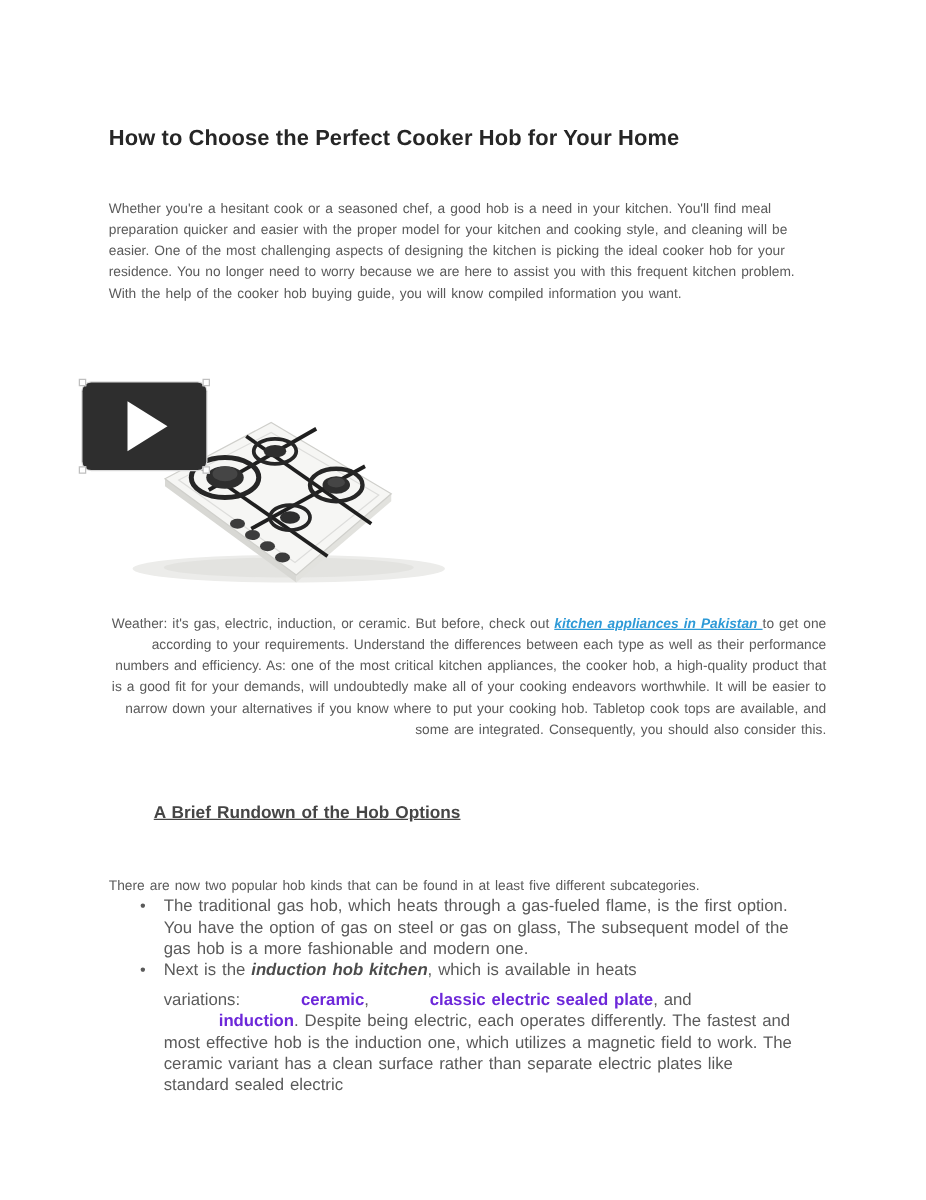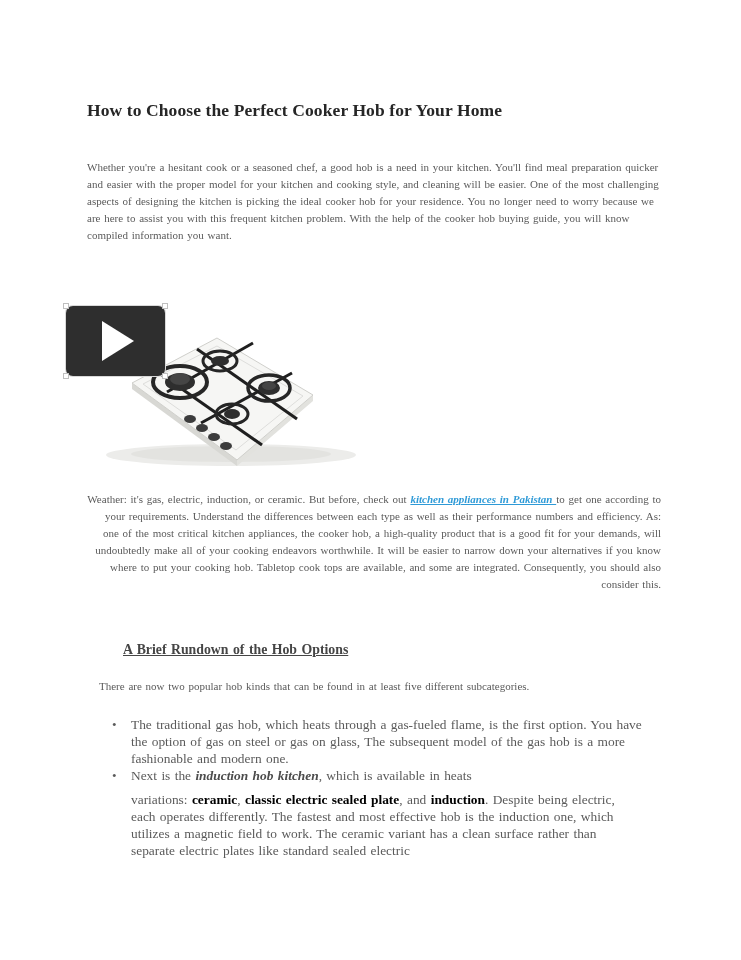--- a/index.html
+++ b/index.html
@@ -1,42 +1,42 @@
 <!DOCTYPE html>
 <html><head>
 <meta charset="utf-8">
 <style>
   html,body{margin:0;padding:0;background:#ffffff;}
   .page{
     position:relative;
     width:741px;height:960px;
     background:#ffffff;
-    font-family:Liberation Serif, serif;
+    font-family:Liberation Sans, sans-serif;
     overflow:hidden;
   }
   .article-title{
     position:absolute;left:87px;top:88px;width:600px;
     font-size:17.5px;font-weight:700;color:#262626;
     letter-spacing:.1px;
   }
   .body-text{
     position:absolute;left:87px;width:574px;
     font-size:11px;line-height:17px;color:#5a5a5a;
     word-spacing:1px;
   }
   .para-1{top:148px;}
   .para-2{top:480px;text-align:right;}
-  .para-3{top:667px;margin-left:12px;}
+  .para-3{top:690px;}
   .section-heading{
     position:absolute;left:87px;top:631px;width:574px;
     font-size:13.8px;font-weight:700;color:#454545;
     text-decoration:underline;word-spacing:1px;margin-left:36px;
   }
   .seg-normal{font-weight:normal;font-style:normal;}
-  .seg-bold{font-weight:700;color:#000000;}
+  .seg-bold{font-weight:700;color:#6d28d9;margin-left:44px;}
   .seg-bold-italic{font-weight:700;font-style:italic;color:#4c4c4c;}
   .seg-link{
     color:#2e9ad7;font-weight:700;font-style:italic;
     text-decoration:underline;cursor:pointer;
   }
   
   .video-block{position:absolute;left:66px;top:297px;width:310px;height:176px;cursor:pointer;}
   .hob-svg{position:absolute;left:0;top:0;width:310px;height:176px;}
   .play-button{
     position:absolute;left:0;top:9px;width:99px;height:70px;

